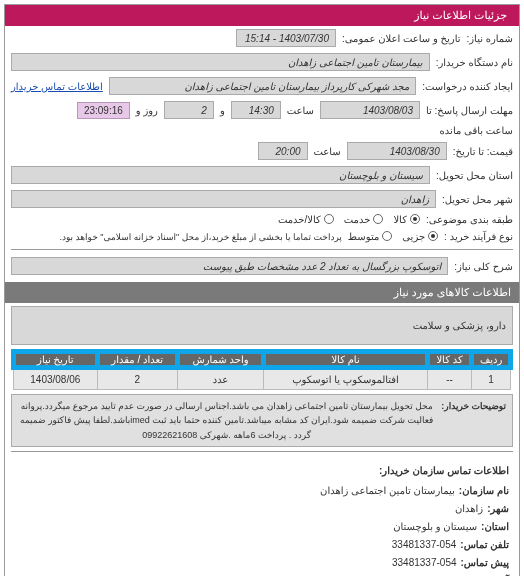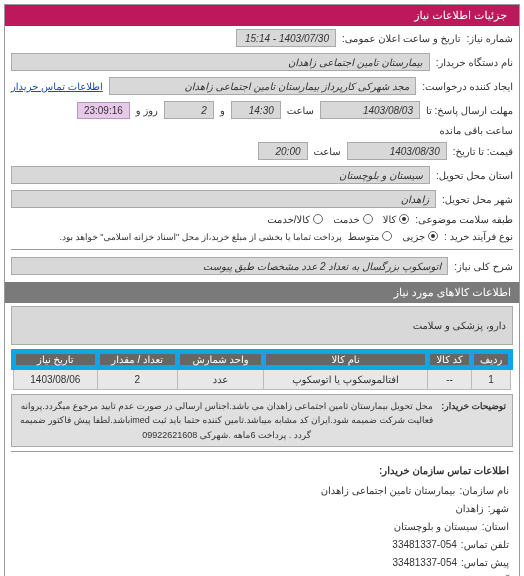--- a/index.html
+++ b/index.html
@@ -141,21 +141,21 @@
 }
 .contact-title {
   font-weight: bold;
   margin-bottom: 2px;
 }
 .contact-line {
   display: flex;
   gap: 4px;
 }
 .contact-label {
-  font-weight: normal;
+  font-weight: bold;
 }
 hr.sep {
   border: none;
   border-top: 1px solid #999;
   margin: 4px 6px;
 }
 </style>
 </head>
 <body>
 
@@ -202,21 +202,21 @@
     <span class="label">استان محل تحویل:</span>
     <span class="value-box wide">سیستان و بلوچستان</span>
   </div>
 
   <div class="field-row">
     <span class="label">شهر محل تحویل:</span>
     <span class="value-box wide">زاهدان</span>
   </div>
 
   <div class="field-row">
-    <span class="label">طبقه سلامت موضوعی:</span>
+    <span class="label">طبقه بندی موضوعی:</span>
     <span class="radio-group">
       <span class="radio-item">
           <span class="radio checked"></span>
           <span>کالا</span>
         </span>
       <span class="radio-item">
           <span class="radio"></span>
           <span>خدمت</span>
         </span>
       <span class="radio-item">

